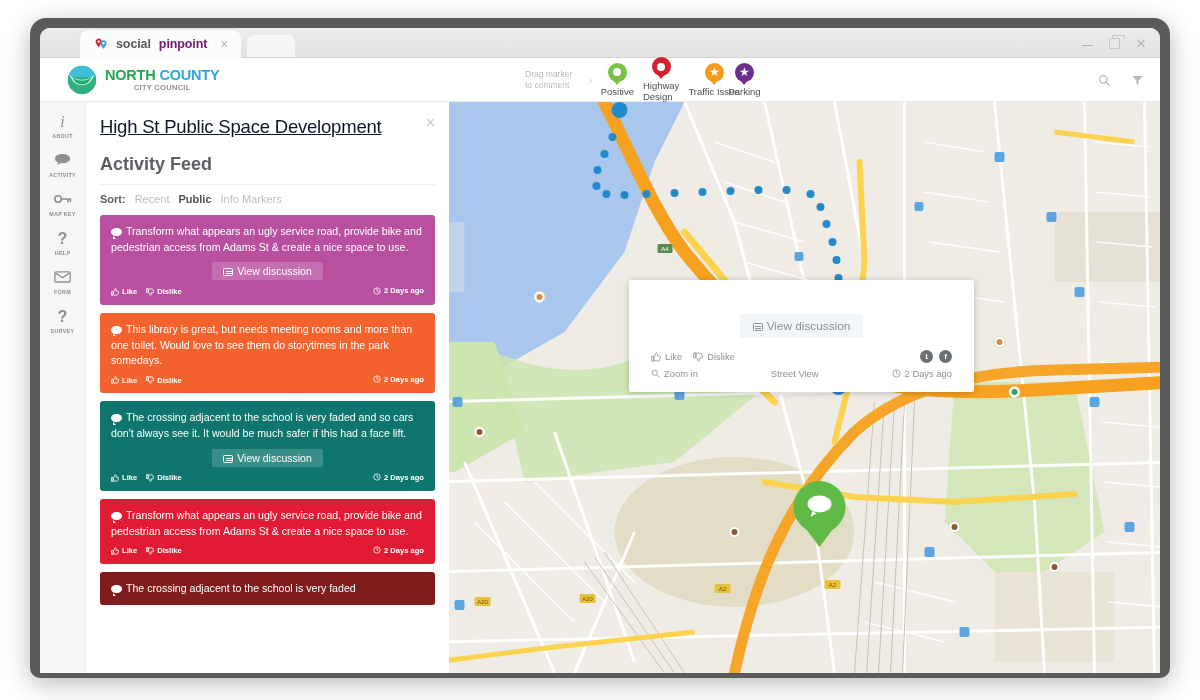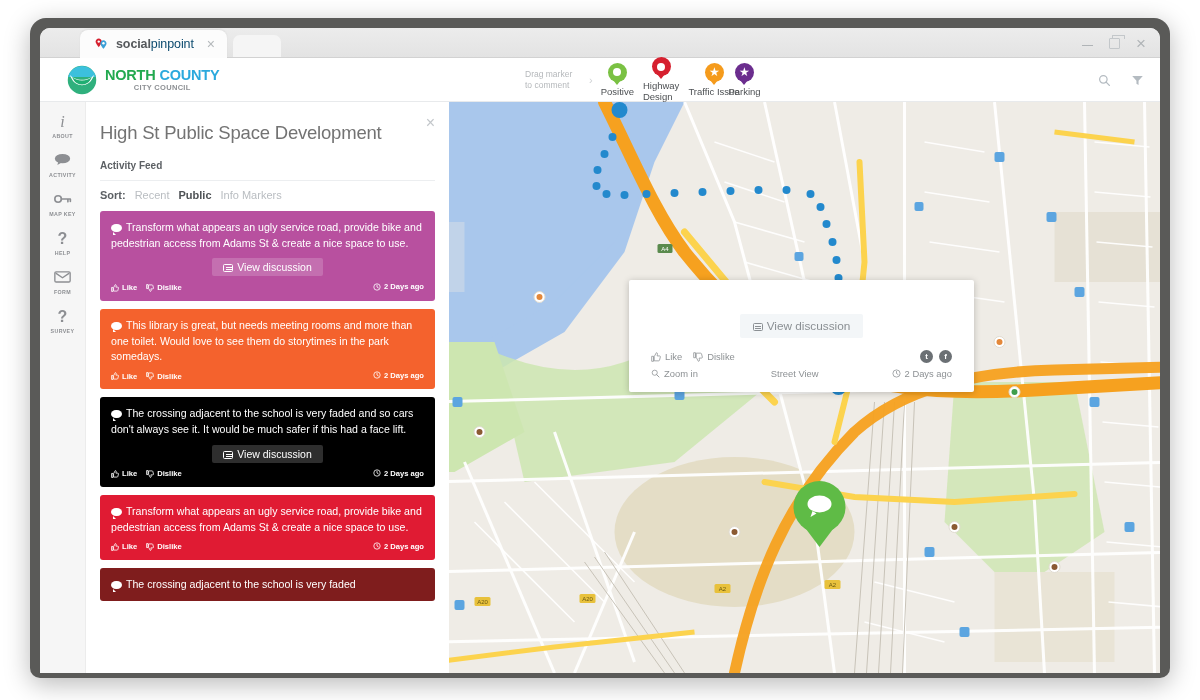--- a/index.html
+++ b/index.html
@@ -36,21 +36,21 @@
   #tabstrip { position: absolute; left: 40px; top: 2px; display: flex; align-items: flex-end; height: 28px; }
   .tab {
     display: flex; align-items: center; gap: 7px;
     height: 28px; padding: 0 12px 0 14px;
     background: #fcfcfc;
     border-radius: 8px 8px 0 0;
     box-shadow: 0 -1px 2px rgba(0,0,0,.06);
   }
   .tab-title { font-size: 12.5px; letter-spacing: -.1px; white-space: nowrap; }
   .tab-title b { color: #56595c; font-weight: 700; }
-  .tab-title i { color: #0c4a6e; font-style: normal; font-weight: 400; }
+  .tab-title i { color: #701a75; font-style: normal; font-weight: 700; padding-left: 8px; }
   .tab-close { color: #b4b8bb; font-size: 14px; line-height: 1; margin-left: 6px; }
   .tab-new {
     width: 48px; height: 22px; margin-left: 6px; margin-bottom: 1px;
     background: #f5f5f5; border-radius: 7px 7px 0 0;
   }
   #win-ctrls {
     position: absolute; right: 14px; top: 0; height: 30px;
     display: flex; align-items: center; gap: 16px;
   }
   #win-ctrls span { color: #b0b4b7; }
@@ -100,22 +100,22 @@
   .rail-item { text-align: center; width: 44px; }
   .rail-gly { color: #8d8f93; font-size: 14px; line-height: 16px; height: 16px; }
   .rail-lbl { font-size: 5.3px; color: #8d8f93; letter-spacing: .35px; margin-top: 3px; font-weight: 700; }
 
   
   #feed {
     width: 363px; background: #fff; position: relative;
     padding: 14px 14px 0 14px; overflow: hidden;
   }
   #panel-close { position: absolute; right: 14px; top: 12px; color: #c2c6ca; font-size: 16px; font-weight: 300; }
-  #panel-title { font-size: 18.5px; color: #737373; font-weight: 400; letter-spacing: -.2px; margin: 6px 0 0 0; }
-  #feed-head { font-size: 10px; color: #5c6064; font-weight: 700; margin: 16px 0 8px 0;
+  #panel-title { font-size: 18.5px; color: #0f172a; font-weight: 400; letter-spacing: -.2px; margin: 0 0 0 0; text-decoration: underline; }
+  #feed-head { font-size: 18px; color: #5c6064; font-weight: 700; margin: 16px 0 8px 0;
                padding-bottom: 9px; border-bottom: 1px solid #eceef0; }
   #sort-row { display: flex; align-items: baseline; gap: 9px; font-size: 11px; margin-bottom: 10px; }
   #sort-row .s-lbl { color: #5c6064; font-weight: 700; }
   .sort-opt { color: #b9bdc1; }
   .sort-opt.active { color: #4e5255; font-weight: 700; }
 
   .card { border-radius: 3px; padding: 9px 11px 8px 11px; margin-bottom: 8px; color: #fff; }
   .card-text { font-size: 10.6px; line-height: 1.48; }
   .bubble { display: inline-block; width: 11px; height: 8px; border-radius: 5px/4px;
             background: #fff; position: relative; margin-right: 4px; vertical-align: -1px; }
@@ -347,21 +347,21 @@
                 </div>
                 <div class="foot-right"><span>
                     <svg width="8" height="8" viewBox="0 0 14 14">
                       <circle cx="7" cy="7" r="5.6" fill="none" stroke="#fff" stroke-width="1.4"></circle>
                       <path d="M7 3.8V7l2.4 1.6" fill="none" stroke="#fff" stroke-width="1.4" stroke-linecap="round"></path>
                     </svg>
                     <span>2 Days ago</span>
                   </span></div>
               </div>
             </div>
-            <div class="card" style="background: #000000;">
+            <div class="card" style="background: #0f766e;">
               <div class="card-text"><span class="bubble"></span><span>The crossing adjacent to the school is very faded and so cars don't always see it. It would be much safer if this had a face lift.</span></div>
               <div class="view-btn"><i class="vb-ico"></i><span>View discussion</span></div>
               <div class="card-foot">
                 <div class="foot-left">
                   <span>
                     <svg width="8" height="8" viewBox="0 0 14 14">
                       <path d="M1 6h2.5v7H1zM4.5 6.5L7.5 1c1.4 0 1.8 1 1.5 2.2L8.6 5.5H12c.8 0 1.3.7 1.1 1.4l-1.2 4.6c-.15.6-.7.9-1.3.9H4.5z" fill="none" stroke="#fff" stroke-width="1.4" stroke-linejoin="round"></path>
                     </svg>
                     <span>Like</span>
                   </span>

